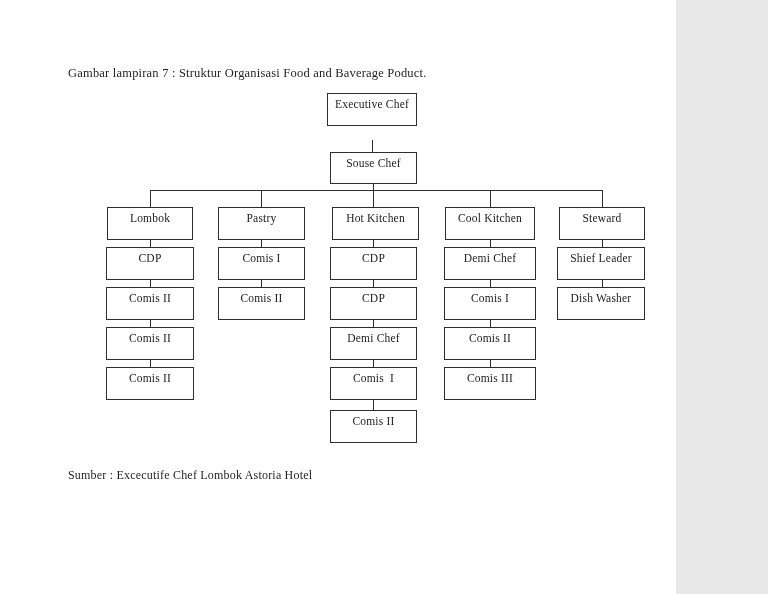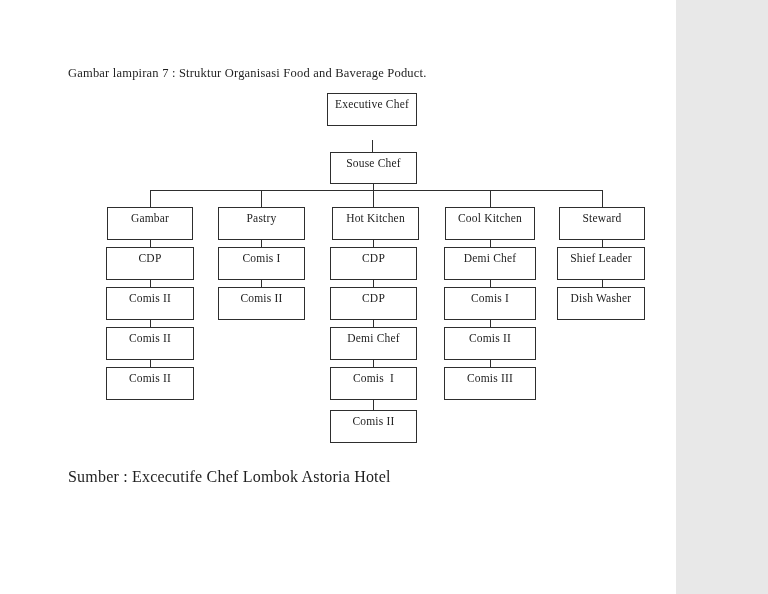--- a/index.html
+++ b/index.html
@@ -26,21 +26,21 @@
     left: 68px;
     top: 66px;
     font-size: 12.5px;
     letter-spacing: 0.2px;
     white-space: pre;
   }
   .source-note {
     position: absolute;
     left: 68px;
     top: 468px;
-    font-size: 16px;
+    font-size: 12px;
     letter-spacing: 0.2px;
     white-space: pre;
   }
   .org-chart { position: absolute; left: 0; top: 0; width: 768px; height: 594px; }
   .node {
     position: absolute;
     box-sizing: border-box;
     height: 33px;
     border: 1px solid #2e2e2e;
     background: #ffffff;
@@ -92,21 +92,21 @@
     <div class="vline" style="left:490px;top:280px;height:7px"></div>
     <div class="vline" style="left:490px;top:320px;height:7px"></div>
     <div class="vline" style="left:490px;top:360px;height:7px"></div>
 
     <div class="vline" style="left:602px;top:240px;height:7px"></div>
     <div class="vline" style="left:602px;top:280px;height:7px"></div>
 
     <div class="node" style="left:327px;top:93px;width:90px">Executive Chef</div>
     <div class="node" style="left:330px;top:152px;width:87px;height:32px">Souse Chef</div>
 
-    <div class="node" style="left:107px;top:207px;width:86px">Gambar</div>
+    <div class="node" style="left:107px;top:207px;width:86px">Lombok</div>
     <div class="node" style="left:218px;top:207px;width:87px">Pastry</div>
     <div class="node" style="left:332px;top:207px;width:87px">Hot Kitchen</div>
     <div class="node" style="left:445px;top:207px;width:90px">Cool Kitchen</div>
     <div class="node" style="left:559px;top:207px;width:86px">Steward</div>
 
     <div class="node" style="left:106px;top:247px;width:88px">CDP</div>
     <div class="node" style="left:106px;top:287px;width:88px">Comis II</div>
     <div class="node" style="left:106px;top:327px;width:88px">Comis II</div>
     <div class="node" style="left:106px;top:367px;width:88px">Comis II</div>
 

